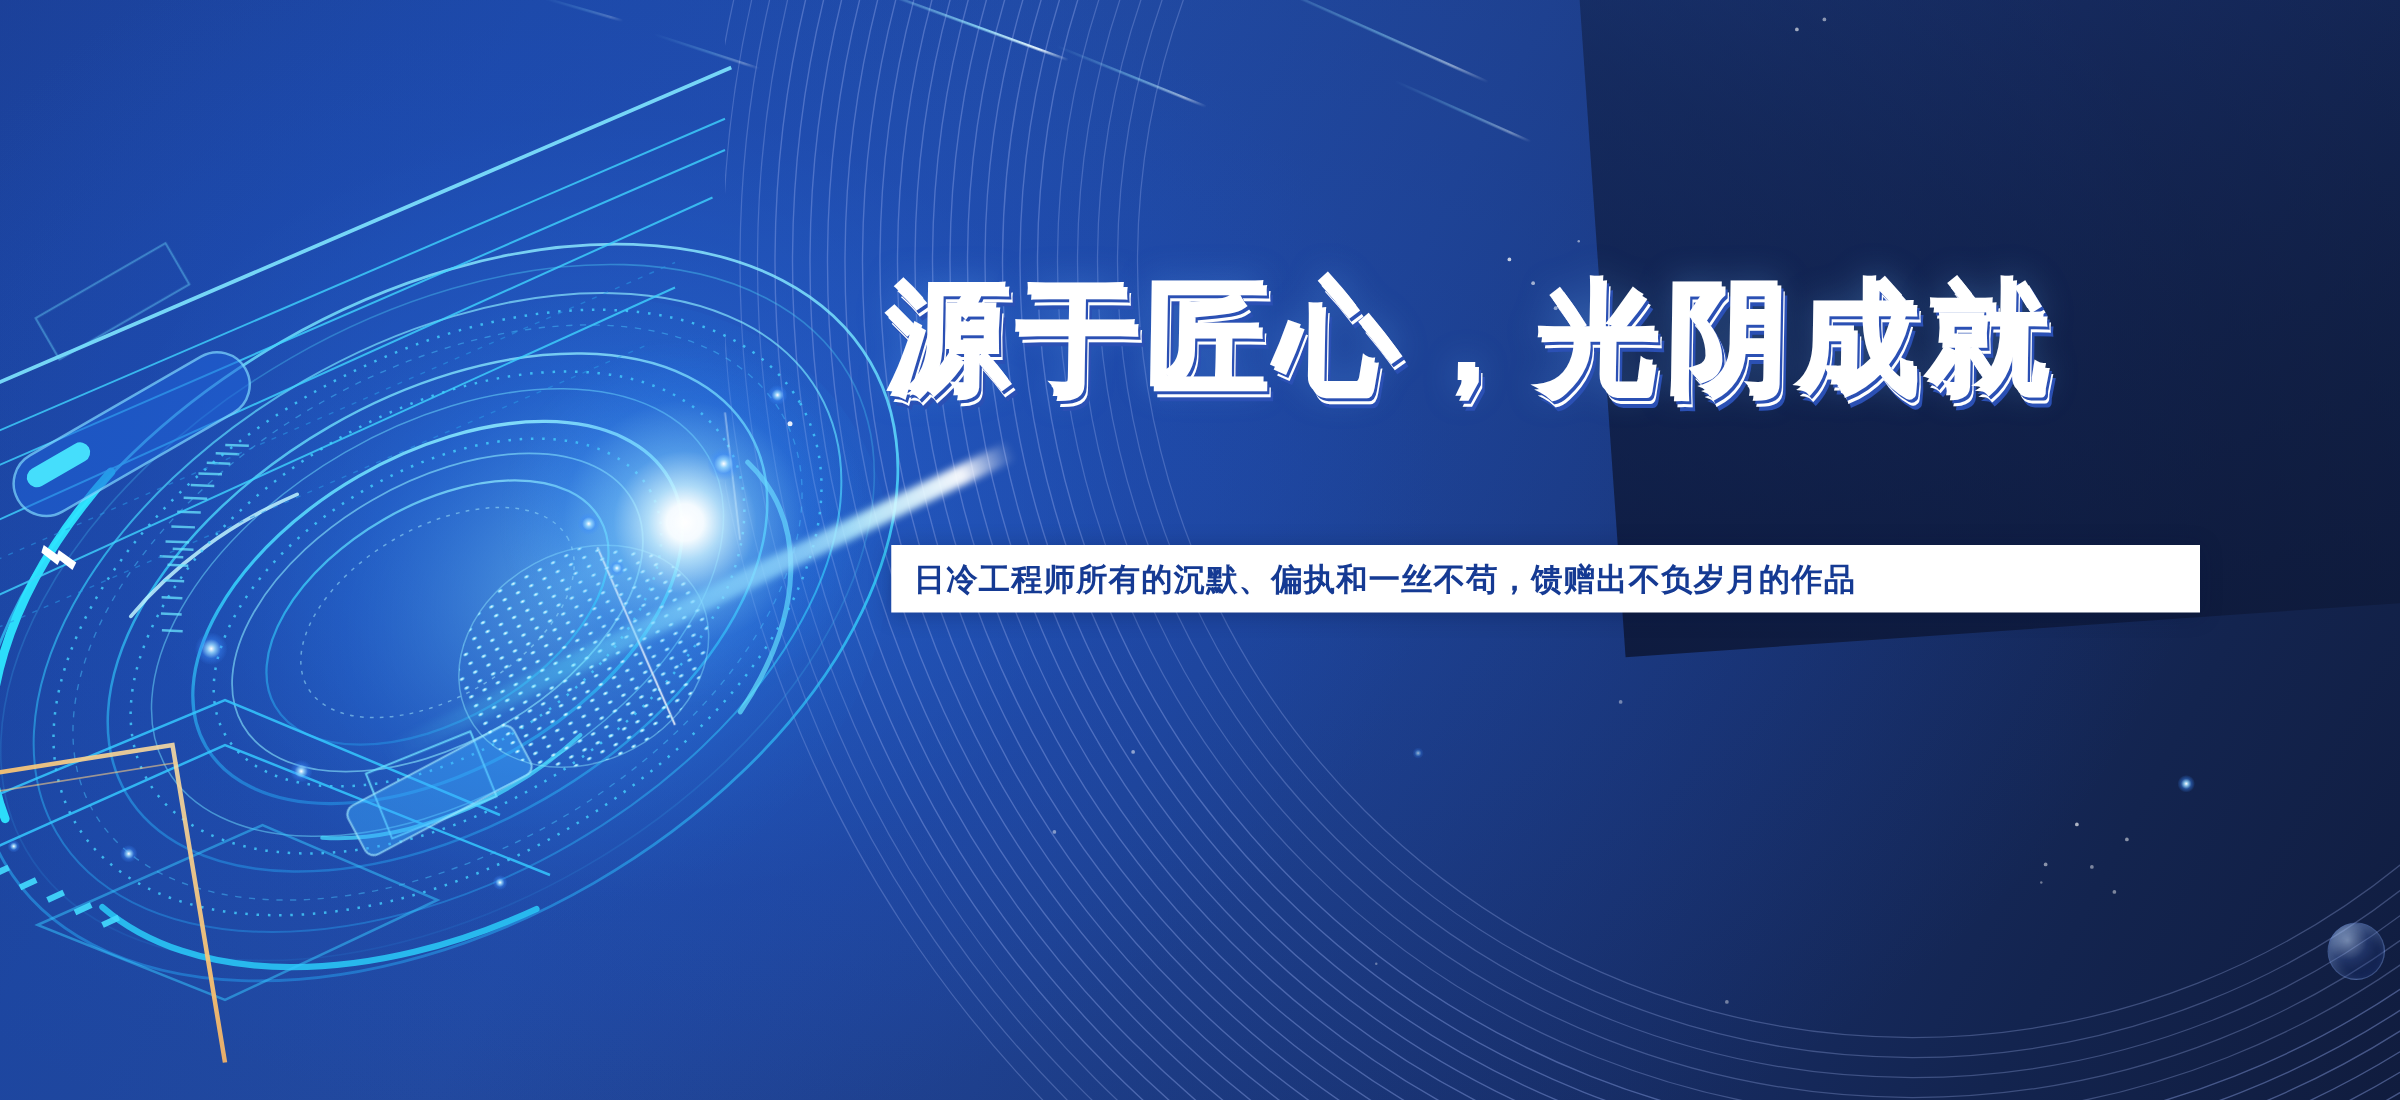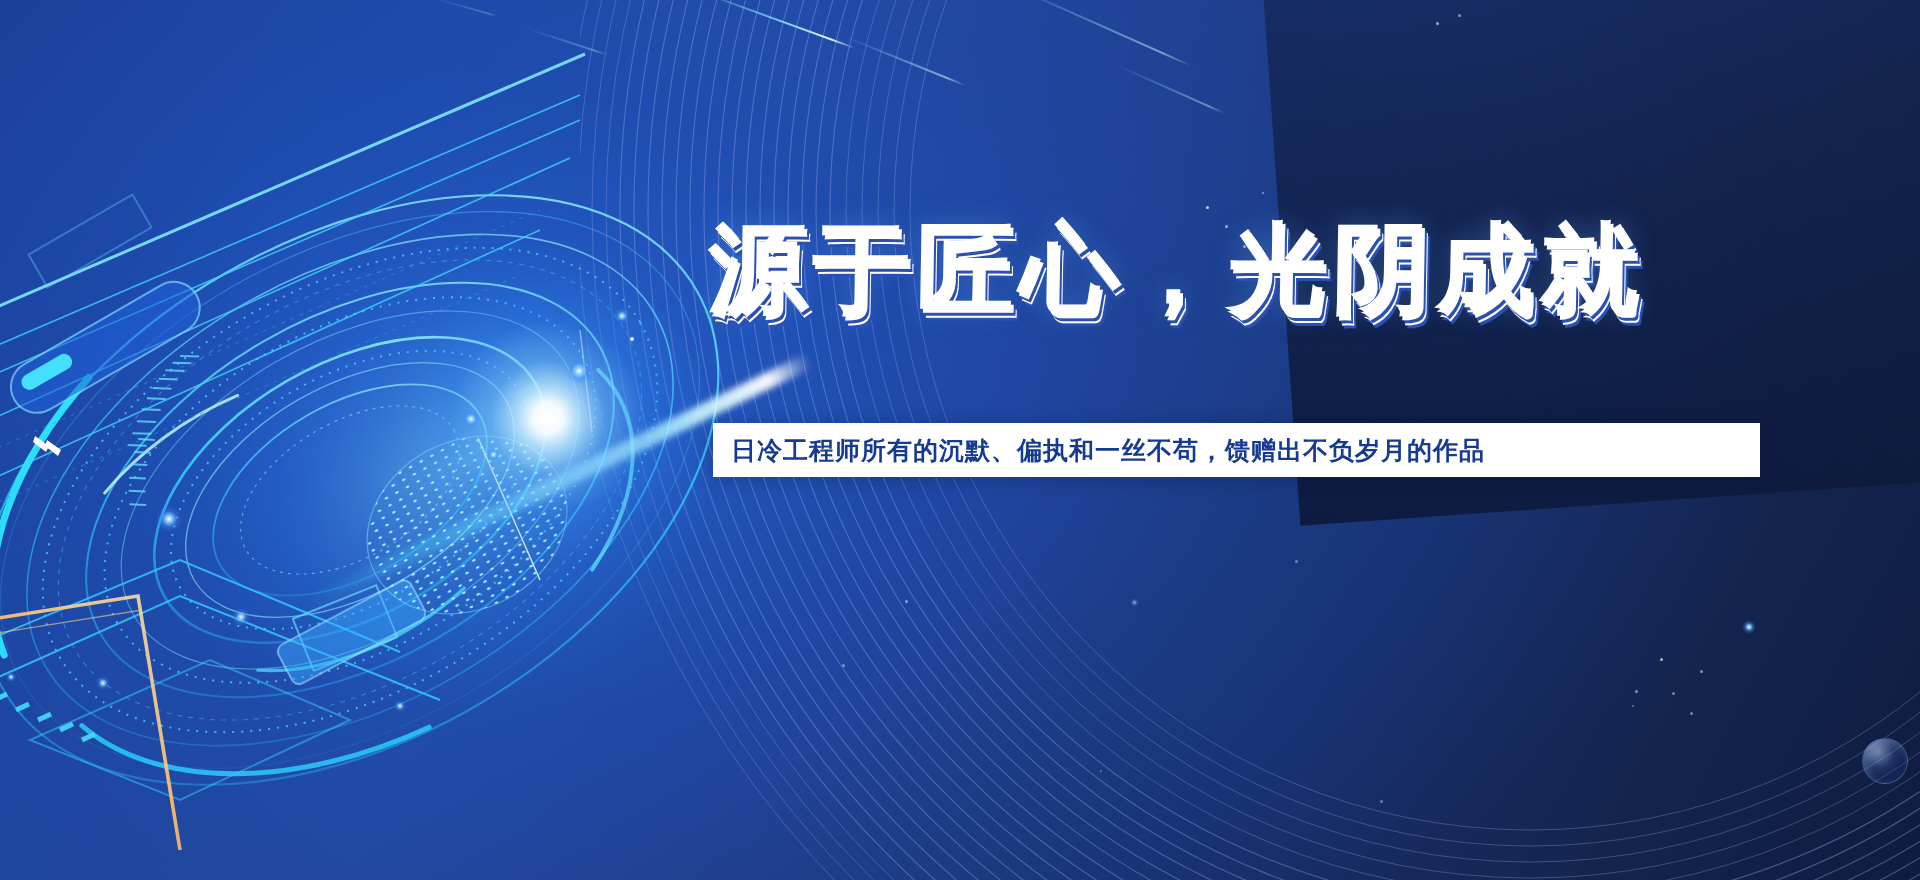--- a/index.html
+++ b/index.html
@@ -68,21 +68,21 @@
       3px 4px 0 #ffffff,
       5px 7px 0 #2b50b4,
       6px 9px 0 #ffffff,
       8px 12px 0 #2b50b4,
       0 0 26px rgba(110,180,255,0.35);
     transform:skewX(-1deg);
   }
 
   
   .subbar {
-    position:absolute; left:713px; top:423px; width:1047px; height:54px;
+    position:absolute; left:713px; top:436px; width:1047px; height:54px;
     background:#ffffff; display:flex; align-items:center; padding-left:18px;
     box-shadow:0 2px 18px rgba(5,20,60,0.30);
   }
   .subbar .txt {
     font-size:25px; color:#153a93; font-weight:bold; letter-spacing:1px;
     white-space:nowrap; font-family:"Liberation Sans","DejaVu Sans",sans-serif;
   }
 
   
   .bubble {

